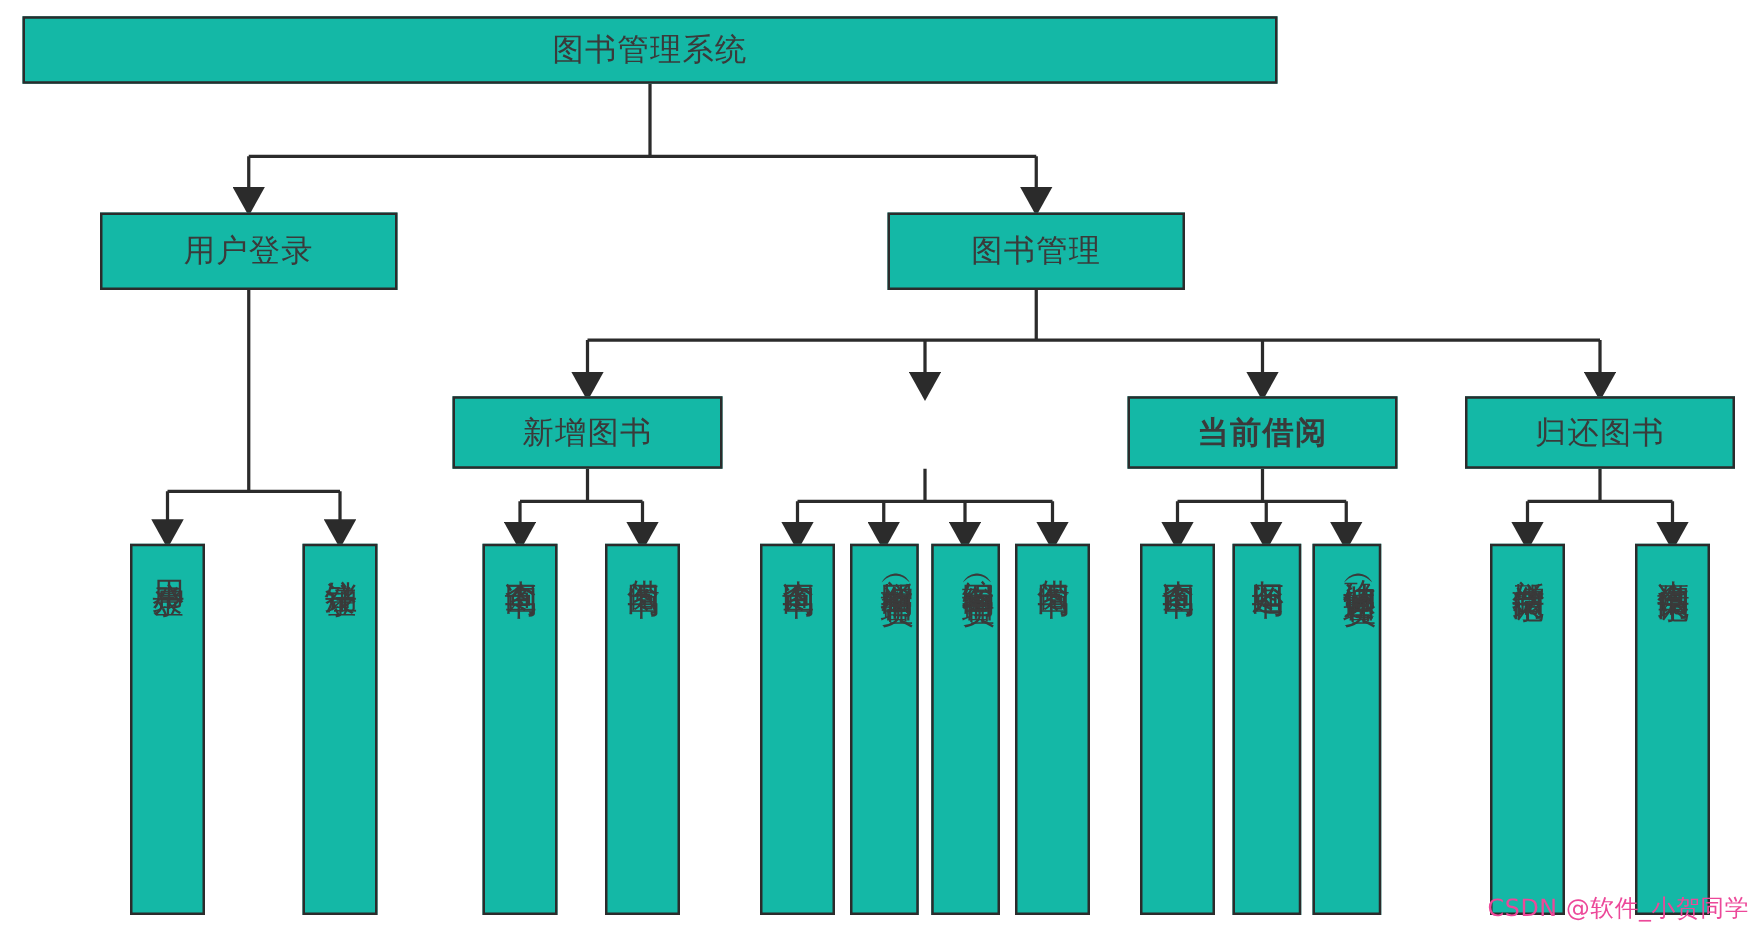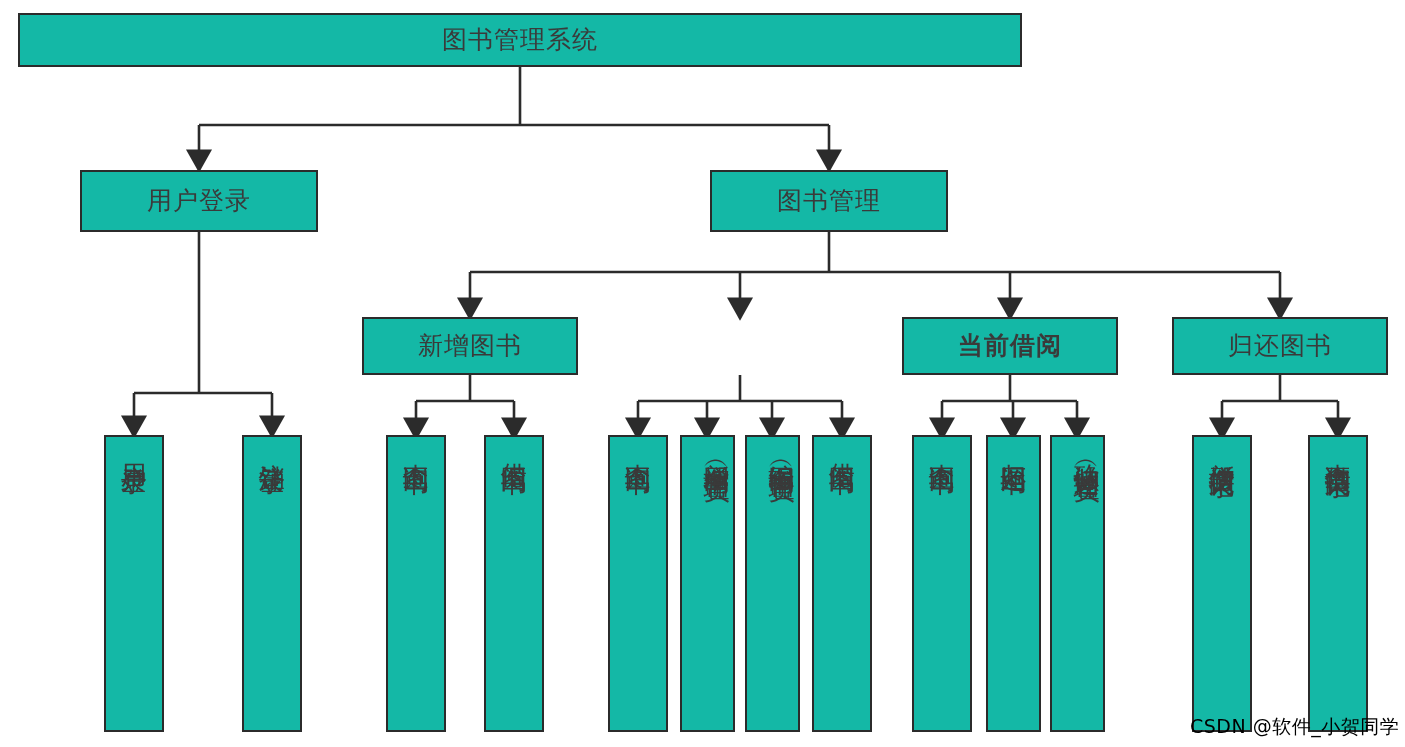--- a/index.html
+++ b/index.html
@@ -51,21 +51,21 @@
     padding-left: 0px;
     line-height: 1.25;
     white-space: nowrap;
   }
   .node.vert.centerv {
     align-items: center;
   }
   .watermark {
     position: absolute;
     font-size: 19px;
-    color: #000000;
+    color: #ec4899;
     letter-spacing: 0.5px;
     white-space: nowrap;
   }
 </style>
 </head>
 <body>
 
 <div id="canvas">
 
   <svg id="edges" viewBox="0 0 1405 747" xmlns="http://www.w3.org/2000/svg">

